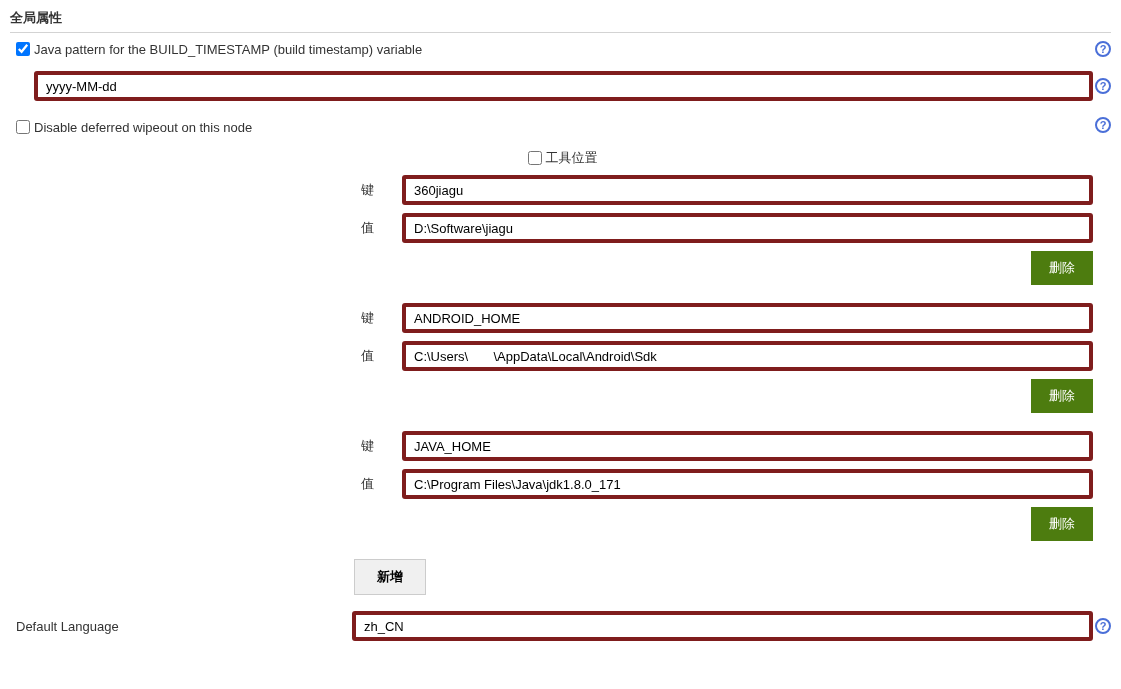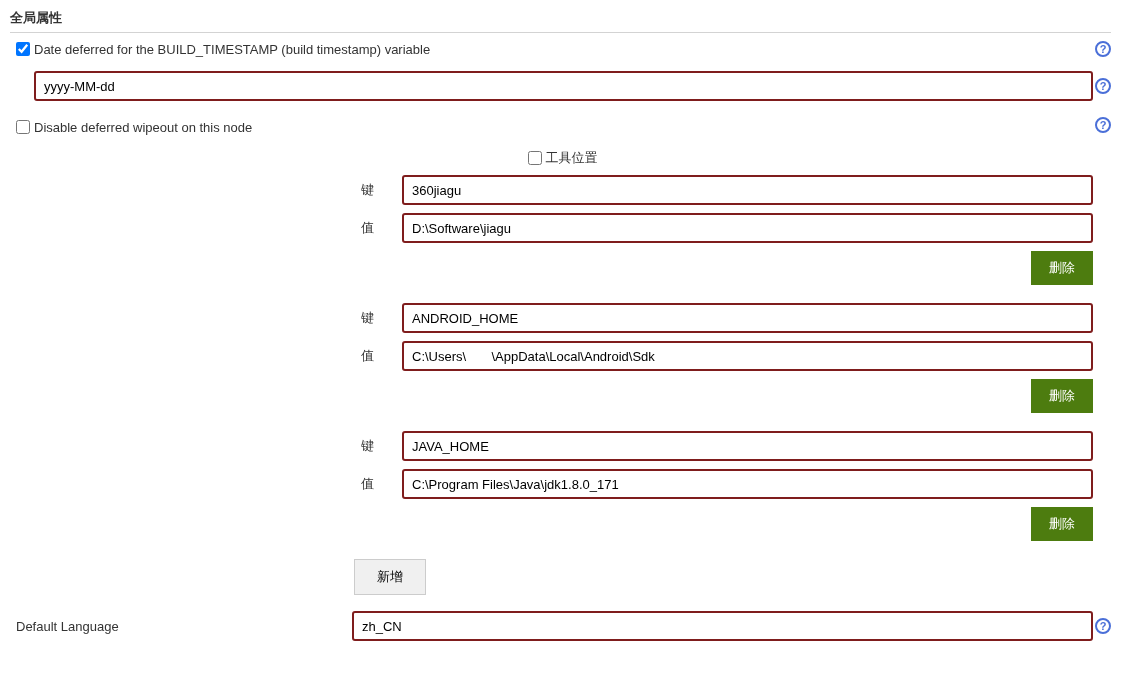--- a/index.html
+++ b/index.html
@@ -51,21 +51,21 @@
     font-weight: bold;
     display: flex;
     align-items: center;
     justify-content: center;
     cursor: pointer;
     line-height: 1;
   }
   input[type="text"] {
     width: 100%;
     height: 30px;
-    border: 2px solid #7f1d1d;
+    border: 4px solid #7f1d1d;
     border-radius: 3px;
     padding: 0 8px;
     font-size: 13px;
   }
   input[type="checkbox"] {
     width: 14px;
     height: 14px;
     cursor: pointer;
   }
   .kv-block {
@@ -91,20 +91,21 @@
     font-size: 13px;
     cursor: pointer;
     float: right;
   }
   .btn-add {
     background: #f0f0f0;
     border: 1px solid #ccc;
     padding: 8px 22px;
     font-size: 13px;
     cursor: pointer;
+    font-weight: bold;
   }
   .delete-row {
     overflow: hidden;
     margin-bottom: 18px;
     position: relative;
   }
   .kv-section { position: relative; }
   .section-header-locale {
     font-weight: bold;
     font-size: 13px;
@@ -128,21 +129,21 @@
 <body>
 
 <div class="container">
 
   <div class="section-title">全局属性</div>
 
   <div class="row">
     <div class="checkbox-cell">
       <input type="checkbox" checked="" style="">
     </div>
-    <div>Date deferred for the BUILD_TIMESTAMP (build timestamp) variable</div>
+    <div>Java pattern for the BUILD_TIMESTAMP (build timestamp) variable</div>
     <div class="help-icon">?</div>
   </div>
 
   <div class="row">
     <div class="checkbox-cell"></div>
     <div class="input-cell">
       <input type="text" value="yyyy-MM-dd" style="">
     </div>
     <div class="help-icon">?</div>
   </div>

